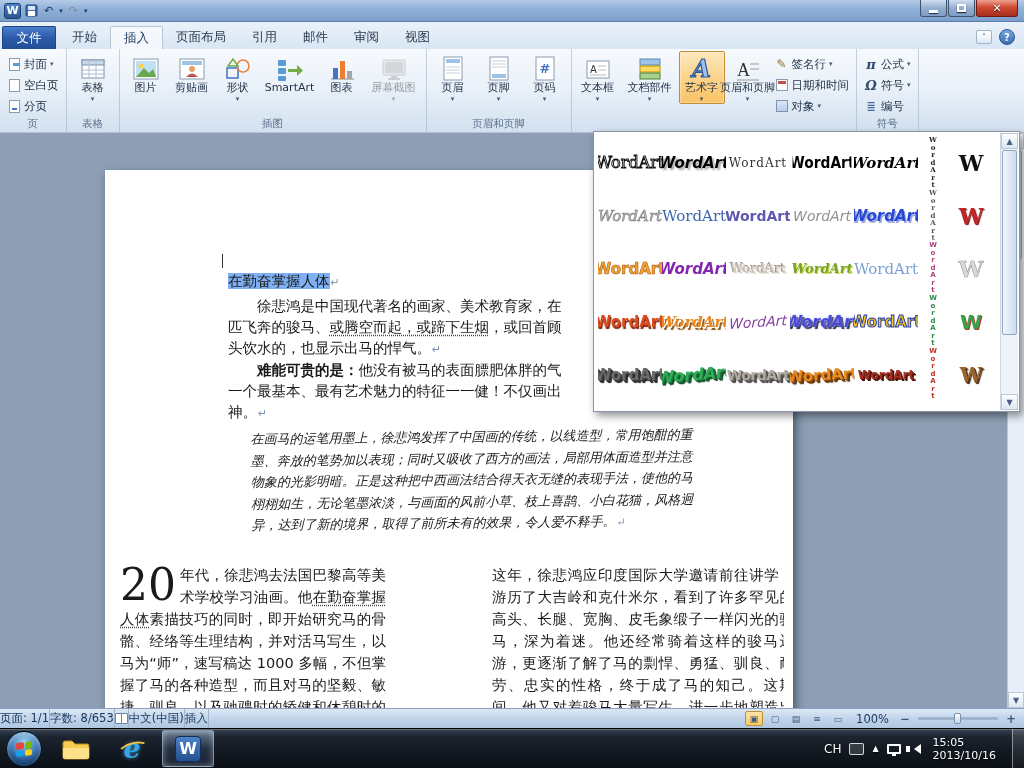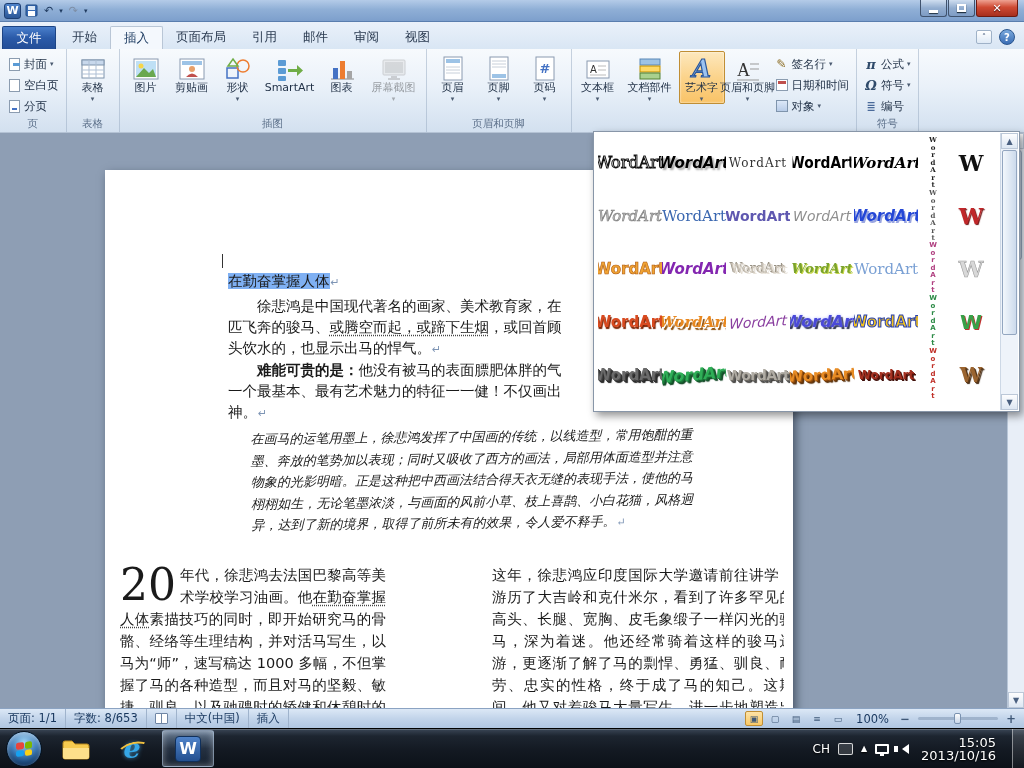--- a/index.html
+++ b/index.html
@@ -156,21 +156,21 @@
   text-shadow:1px 1px 0 #706c64,2px 2px 0 #555,3px 3px 1px #3c3a36}
 .w54{font-family:var(--san);font-weight:900;font-size:15px;color:#e88c24;transform:rotate(-3deg);
   text-shadow:1px 1px 0 #a05510,2px 2px 0 #713a08,3px 3px 1px #4e2805}
 .w55{font-family:var(--san);font-weight:900;font-size:12px;color:#a43020;text-shadow:1px 1px 0 #5e140c,2px 2px 0 #40100a}
 .w56{color:#c03028}
 .w57{font-family:var(--ser);font-weight:900;font-size:20px;color:#9a6430;text-shadow:1px 1px 0 #5e3a18,2px 2px 1px #3e2610}
 
 
 .statusbar{position:absolute;left:0;top:708px;width:100%;height:20px;z-index:35;display:flex;align-items:center;
   background:linear-gradient(#dce8f6,#c2d4ea 50%,#b0c6e1);border-top:1px solid #8ba3c2;font-size:11.5px;color:#17365d}
-.sitem{padding:0 8px;height:100%;display:flex;align-items:center;gap:4px;border-right:1px solid #9fb3cc;white-space:nowrap}
+.sitem{padding:0 0;height:100%;display:flex;align-items:center;gap:4px;border-right:1px solid #9fb3cc;white-space:nowrap}
 .sbook{width:13px;height:11px;background:#fff;border:1px solid #6f86a5;border-radius:1px;position:relative}
 .sbook:after{content:"";position:absolute;left:5px;top:0;bottom:0;width:1px;background:#6f86a5}
 .sright{margin-left:auto;display:flex;align-items:center;gap:3px;padding-right:6px}
 .vbtn{width:18px;height:15px;display:flex;align-items:center;justify-content:center;font-size:9px;color:#3f5877;
   border:1px solid transparent;border-radius:2px}
 .vbtn.active{background:linear-gradient(#fde3a7,#f9c967);border-color:#c08e34}
 .zoomtxt{padding:0 6px;white-space:nowrap}
 .zbtn{width:14px;height:14px;display:flex;align-items:center;justify-content:center;color:#3f5877;font-weight:bold}
 .ztrack{width:80px;height:3px;background:#9fb3cc;border-radius:2px;position:relative;margin:0 3px}
 .ztick{position:absolute;left:39px;top:-3px;width:1px;height:9px;background:#7a92b0}
@@ -197,21 +197,21 @@
   border-top-color:#f0c040;border-radius:50%;transform:rotate(-14deg)}
 .wtb{width:26px;height:26px;border-radius:4px;background:linear-gradient(#4f83ca,#24508f);border:1px solid #10305c;
   color:#fff;font-weight:bold;font-size:16px;display:flex;align-items:center;justify-content:center}
 .tray{margin-left:auto;display:flex;align-items:center;gap:8px;color:#fff;font-size:12px;text-shadow:0 1px 2px #000}
 .kbd{width:15px;height:12px;border:1px solid rgba(255,255,255,.8);border-radius:2px;background:rgba(255,255,255,.15)}
 .tup{font-size:8px}
 .mon{width:14px;height:10px;border:2px solid #fff;border-radius:1px;position:relative}
 .mon:after{content:"";position:absolute;left:3px;bottom:-4px;width:4px;height:3px;background:#fff}
 .vol{width:0;height:0;border:5px solid transparent;border-right:7px solid #fff;position:relative}
 .vol:before{content:"";position:absolute;left:-8px;top:-3px;width:4px;height:6px;background:#fff}
-.clock{text-align:right;font-size:13px;line-height:13px;padding:0 4px;white-space:nowrap}
+.clock{text-align:left;font-size:11px;line-height:13px;padding:0 4px;white-space:nowrap}
 .peek{width:12px;height:40px;margin-left:4px;border-left:1px solid rgba(255,255,255,.45);
   background:linear-gradient(rgba(255,255,255,.14),rgba(255,255,255,.03))}
 svg{display:block}
 </style>
 </head>
 <body>
 
 <div class="screen">
 
   <div class="titlebar">

